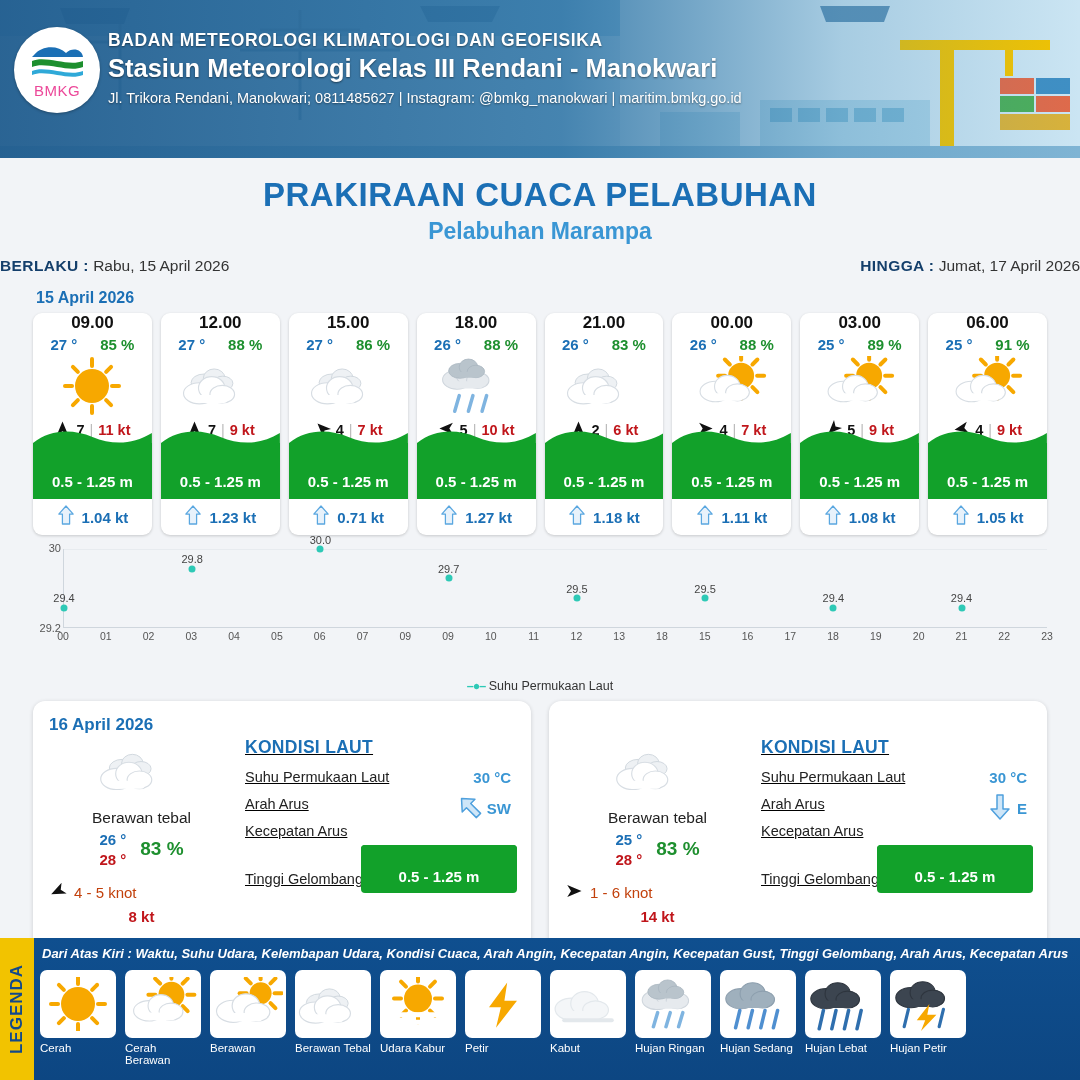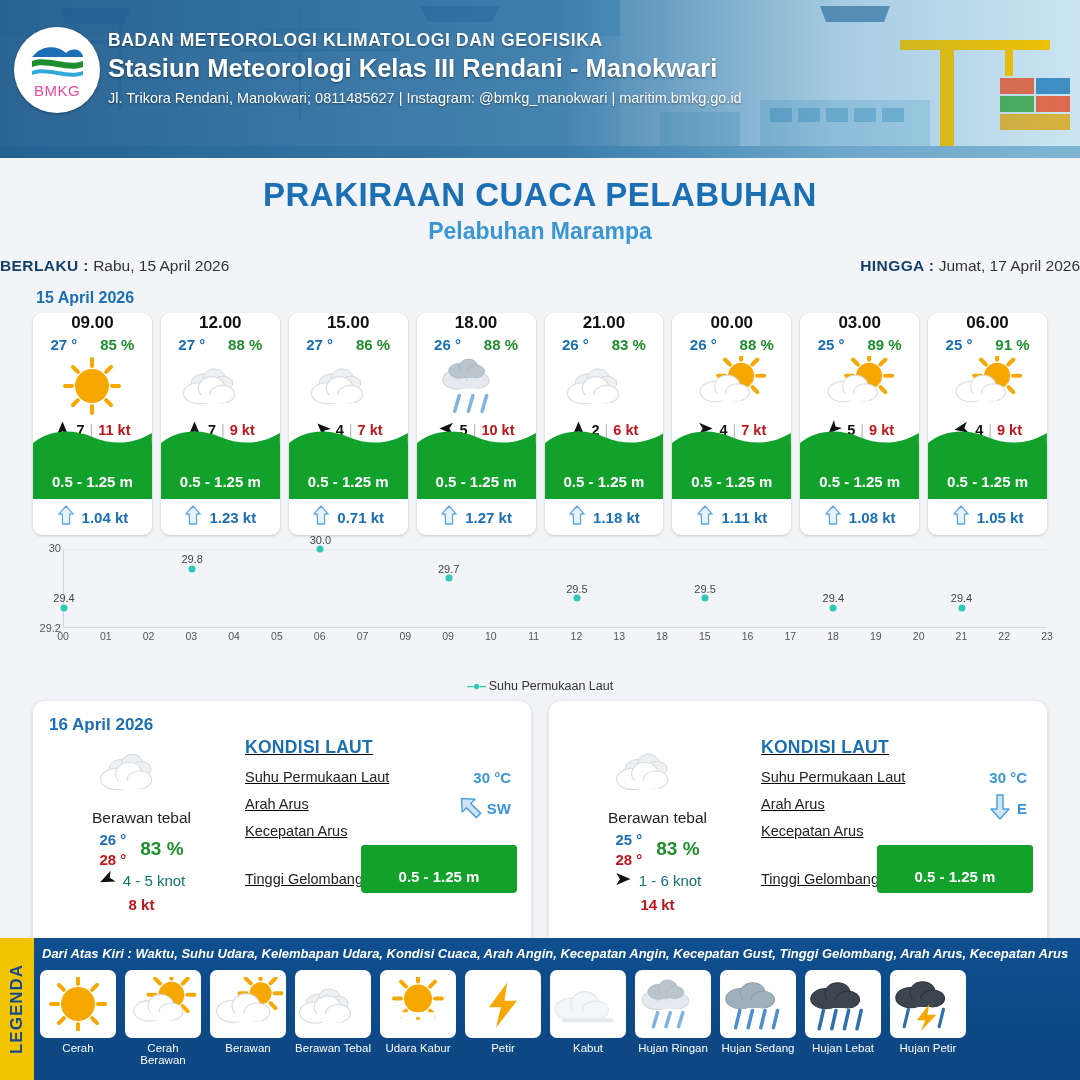--- a/index.html
+++ b/index.html
@@ -92,21 +92,21 @@
     height:248px; position:relative; padding:14px 16px;
   }
   .p-date { color:#1b6fb5; font-size:17px; font-weight:bold;}
   .p-left { position:absolute; left:16px; top:40px; width:185px; text-align:center;}
   .p-cond { font-size:15.5px; color:#222; margin-top:2px;}
   .p-temps { margin-top:3px; font-size:15px; line-height:20px;}
   .p-tmin { color:#1b6fb5; font-weight:bold;}
   .p-tmax { color:#c0161b; font-weight:bold;}
   .p-hum { color:#1d8f2e; font-size:19px; font-weight:bold;}
   .p-tblock { display:flex; align-items:center; justify-content:center; gap:14px;}
-  .p-wind { display:flex; align-items:center; justify-content:center; gap:7px; font-size:15px; color:#0f766e;}
+  .p-wind { margin-top:12px; display:flex; align-items:center; gap:7px; font-size:15px; color:#c2410c;}
   .p-gust { color:#c0161b; font-size:15px; font-weight:bold; margin-top:5px;}
   .p-right { position:absolute; left:212px; top:36px; right:14px;text-decoration:underline;}
   .p-rtitle { color:#1b6fb5; font-size:17.5px; font-weight:bold; letter-spacing:.3px;}
   .p-row { margin-top:11px; position:relative; font-size:14.5px; color:#222;}
   .p-val { position:absolute; right:6px; top:0; color:#3a96d4; font-size:15px; font-weight:bold;}
   .p-val2 { text-align:right; color:#3a96d4; font-size:15px; font-weight:bold; margin-top:4px;}
   .p-arrowtxt { display:inline-flex; align-items:center; gap:4px;}
   .wave-pill {
     position:absolute; right:0; bottom:-6px; width:156px; height:48px;
     background:#12a12a; border-radius:4px; overflow:hidden;
@@ -125,21 +125,21 @@
   }
   .legend-side span {
     transform:rotate(-90deg); white-space:nowrap; font-size:17px; font-weight:bold; color:#12498a;
     letter-spacing:1px;
   }
   .legend-note {
     position:absolute; left:42px; top:8px; right:10px; color:#fff; font-size:13px;
     font-style:italic; font-weight:bold;
   }
   .legend-items { position:absolute; left:40px; top:32px; right:6px; display:flex; gap:9px;}
-  .li { width:76px; text-align:center;}
+  .li { width:76px; text-align:left;}
   .li-box { height:68px; background:#fff; border-radius:7px; display:flex; align-items:center; justify-content:center;}
   .li-lbl { color:#fff; font-size:11.5px; margin-top:4px;}
 </style>
 </head>
 <body>
 
 <div class="header">
   <svg class="header-art" viewBox="0 0 1080 158" preserveAspectRatio="none">
     <rect x="0" y="0" width="1080" height="158" fill="#bcdcef"></rect>
     <rect x="0" y="0" width="1080" height="36" fill="#8fc3e2"></rect>

